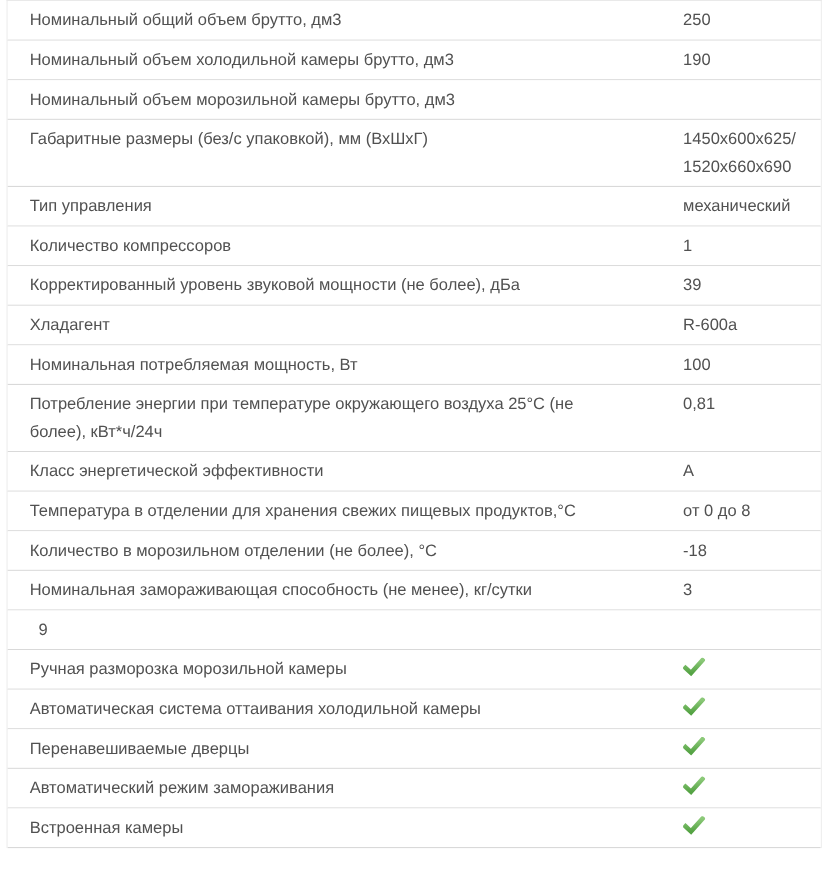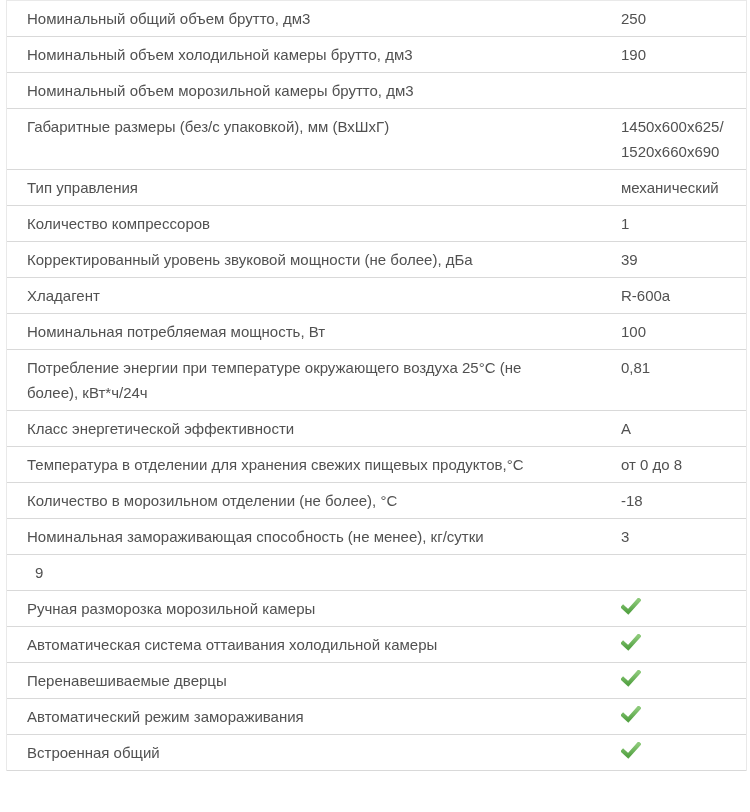--- a/index.html
+++ b/index.html
@@ -171,21 +171,21 @@
   <div class="row">
     <div class="cell label">Автоматический режим замораживания</div>
     <div class="cell value">
       <svg class="check" width="20" height="17" viewBox="0 0 20 17">
         <path d="M2.2 9.2 L7.2 13.8 L17.6 2.2" fill="none" stroke="url(#checkgrad)" stroke-width="4.2" stroke-linecap="square"></path>
       </svg>
     </div>
   </div>
 
   <div class="row">
-    <div class="cell label">Встроенная общий</div>
+    <div class="cell label">Встроенная камеры</div>
     <div class="cell value">
       <svg class="check" width="20" height="17" viewBox="0 0 20 17">
         <path d="M2.2 9.2 L7.2 13.8 L17.6 2.2" fill="none" stroke="url(#checkgrad)" stroke-width="4.2" stroke-linecap="square"></path>
       </svg>
     </div>
   </div>
 
 </div>
 
 </body></html>

